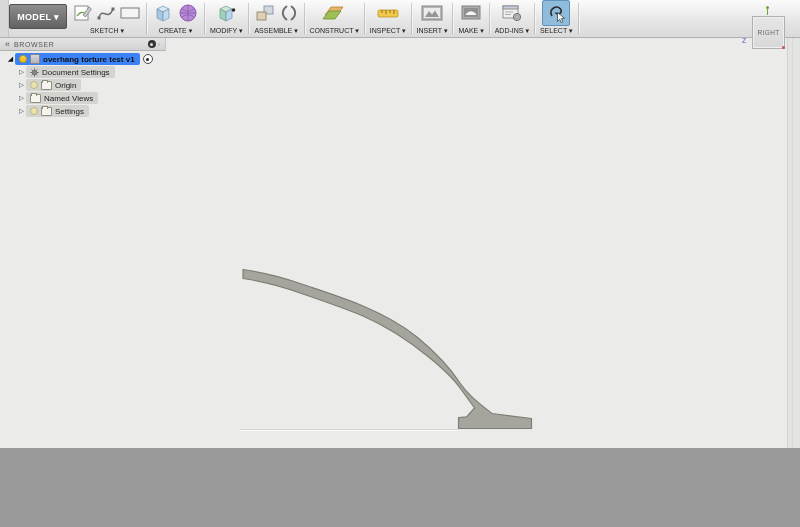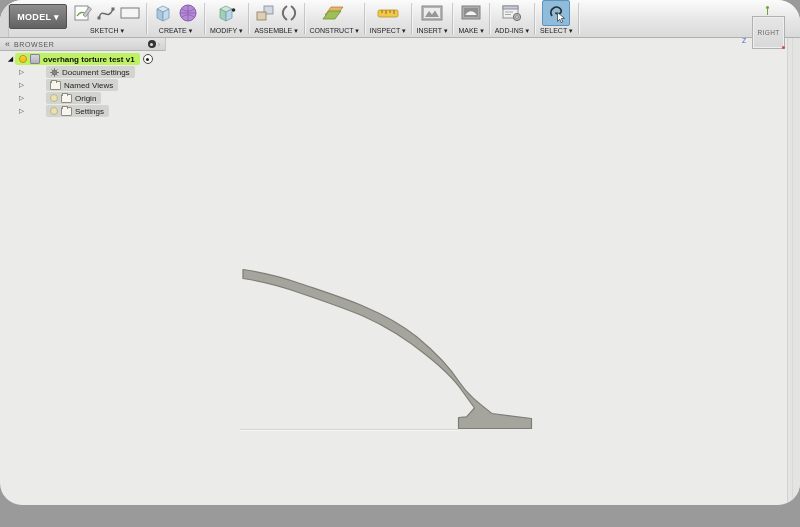--- a/index.html
+++ b/index.html
@@ -1,17 +1,17 @@
 <!DOCTYPE html>
 <html><head>
 <meta charset="utf-8">
 <style>
   html,body{margin:0;padding:0;background:#9a9a9a;}
-  #app{position:relative;width:800px;height:505px;background:#ebebea;overflow:hidden;
-       font-family:"Liberation Sans",sans-serif;border-radius:22px;-webkit-font-smoothing:antialiased;}
+  #app{position:relative;width:800px;height:448px;background:#ebebea;overflow:hidden;
+       font-family:"Liberation Sans",sans-serif;-webkit-font-smoothing:antialiased;}
 
   
   #toolbar{position:absolute;left:0;top:0;width:800px;height:37px;
     background:linear-gradient(#fbfbfb,#e6e6e6 55%,#dadada);border-bottom:1px solid #b0b0b0;}
   #toolbar-left-strip{position:absolute;left:0;top:0;width:8px;height:37px;background:#d8d8d8;border-right:1px solid #c4c4c4;}
   #model-btn{position:absolute;left:9px;top:4px;width:56px;height:23px;border:1px solid #525252;border-radius:2px;
     background:linear-gradient(#8d8d8d,#626262);color:#fff;font-size:9px;font-weight:bold;letter-spacing:.3px;
     display:flex;align-items:center;justify-content:center;}
   #toolbar-groups{position:absolute;left:68px;top:0;height:37px;display:flex;align-items:stretch;}
   .tsep{width:1px;margin:3px 0;background:linear-gradient(#cfcfcf,#b9b9b9);box-shadow:1px 0 0 #f4f4f4;}
@@ -25,26 +25,26 @@
     background:linear-gradient(#e4e4e4,#d2d2d2);border-bottom:1px solid #b3b3b3;border-right:1px solid #c6c6c6;
     display:flex;align-items:center;padding:0 5px;box-sizing:border-box;font-size:7px;color:#555;}
   .hdr-title{flex-grow:1;letter-spacing:.6px;}
   .dark-dot{width:8px;height:8px;border-radius:50%;background:#333;position:relative;flex:none;}
   .dark-dot::after{content:"";position:absolute;left:2.5px;top:2.5px;width:3px;height:3px;border-radius:50%;background:#ddd;}
   .hdr-caret{font-size:7px;color:#999;margin-left:2px;}
   .collapse-ic{color:#555;font-size:9px;margin-right:4px;line-height:8px;}
 
   #tree{position:absolute;left:0;top:53px;width:180px;}
   .trow{display:flex;align-items:center;height:12px;margin-bottom:1px;font-size:8px;color:#222;}
-  .trow.child{margin-left:17px;gap:20px;}
+  .trow.child{margin-left:17px;}
   .trow.root{margin-left:6px;}
   .expander{width:9px;font-size:6.5px;color:#444;flex:none;text-align:center;}
   .expander.filled{color:#111;font-size:7px;}
   .pill{display:flex;align-items:center;gap:3px;background:#d3d3d0;border-radius:2px;padding:1px 5px 1px 4px;height:10px;}
-  .pill.active{background:#bef264;}
+  .pill.active{background:#3b82f6;}
   .pill .lbl{white-space:nowrap;}
   .trow.root .lbl{font-weight:bold;color:#111;}
   .bulb{width:6px;height:6px;border-radius:50%;flex:none;}
   .bulb.on{background:#f6c51d;border:1px solid #b8951c;box-shadow:inset 0 1px 0 #fce27a;}
   .bulb.dim{background:#ece2ae;border:1px solid #bdb48a;}
   .folder{width:9px;height:7px;background:#f7f5ee;border:1px solid #8d8d80;border-radius:1px;position:relative;flex:none;}
   .folder::before{content:"";position:absolute;left:0;top:-2px;width:4px;height:2px;background:#f7f5ee;border:1px solid #8d8d80;border-bottom:none;}
   .comp-ic{width:8px;height:8px;background:linear-gradient(#d6d6dc,#b2b2bc);border:1px solid #84848e;border-radius:1px;flex:none;}
   .radio{width:8px;height:8px;border:1px solid #4a4a4a;border-radius:50%;background:#fafafa;margin-left:3px;position:relative;flex:none;}
   .radio::after{content:"";position:absolute;left:2.5px;top:2.5px;width:3px;height:3px;border-radius:50%;background:#222;}
@@ -304,31 +304,31 @@
               <circle cx="5" cy="5" r="2.4" fill="#888" stroke="#555" stroke-width="0.8"></circle>
             </svg>
           </span>
         <span class="lbl">Document Settings</span>
       </span>
     </div>
 
     <div class="trow child">
       <span class="expander">▷</span>
       <span class="pill">
+        <span class="bulb dim"></span>
         <span class="folder"></span>
-        <span class="lbl">Named Views</span>
+        <span class="lbl">Origin</span>
       </span>
     </div>
 
     <div class="trow child">
       <span class="expander">▷</span>
       <span class="pill">
-        <span class="bulb dim"></span>
         <span class="folder"></span>
-        <span class="lbl">Origin</span>
+        <span class="lbl">Named Views</span>
       </span>
     </div>
 
 
     <div class="trow child">
       <span class="expander">▷</span>
       <span class="pill">
         <span class="bulb dim"></span>
         <span class="folder"></span>
         <span class="lbl">Settings</span>

